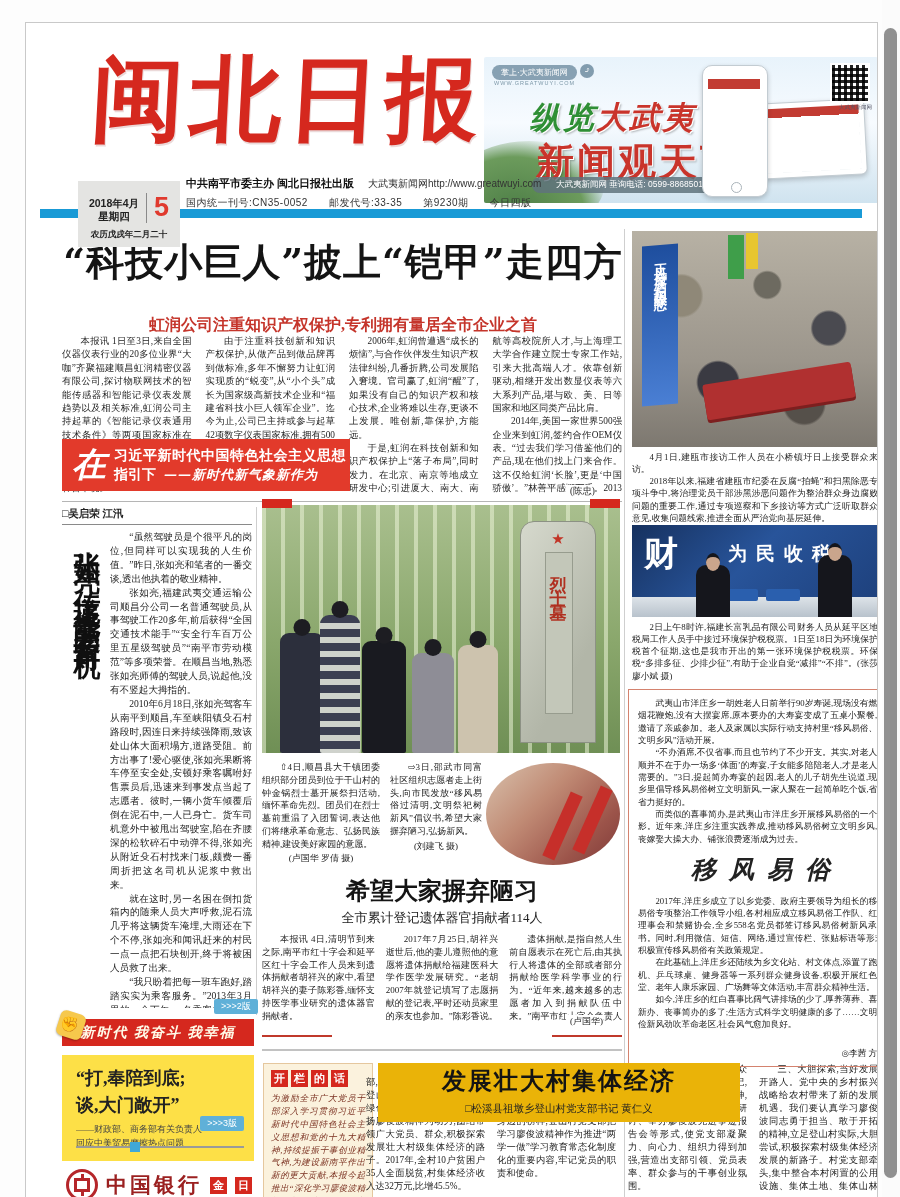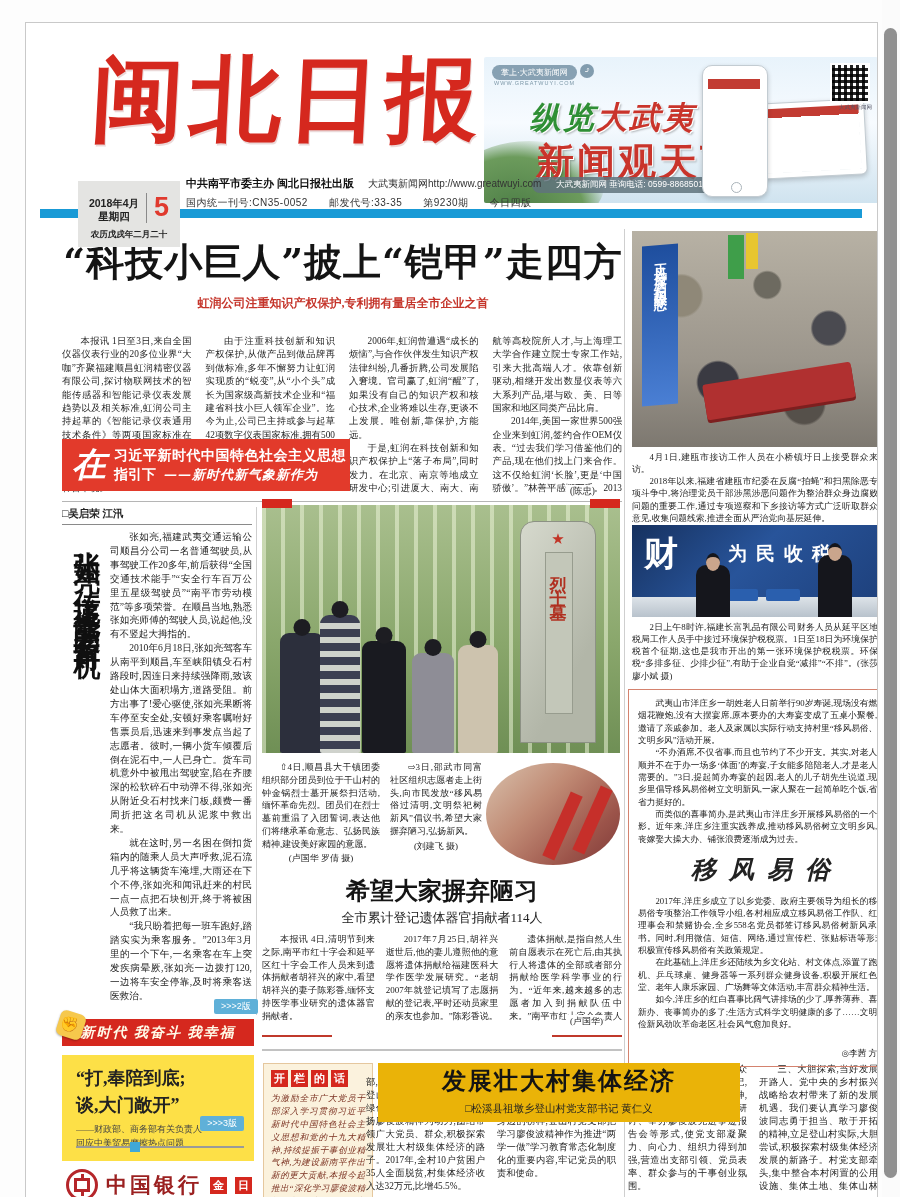--- a/index.html
+++ b/index.html
@@ -54,21 +54,21 @@
   .tablet .scr{position:absolute;left:5px;top:5px;right:5px;bottom:5px;background:
          linear-gradient(180deg,#c23b32 0 9px,#fff 9px),
          repeating-linear-gradient(180deg,#eef1f3 0 5px,#fff 5px 10px,#dfe7ea 10px 13px,#fff 13px 18px);}
   .qr{position:absolute;right:10px;top:8px;width:36px;height:36px;background:
       repeating-linear-gradient(0deg,rgba(0,0,0,.85) 0 3px,transparent 3px 6px),
       repeating-linear-gradient(90deg,#222 0 3px,#fff 3px 6px);outline:2px solid #fff;}
   .qrcap{position:absolute;right:6px;top:47px;font-size:5.5px;color:#556;font-family:"Liberation Sans",sans-serif;}
   
   .headline{left:28px;top:214px;width:578px;text-align:center;font-size:38px;font-weight:900;
             color:#141414;letter-spacing:1px;font-family:"DejaVu Serif",serif;}
-  .subhead{left:28px;top:272px;width:578px;text-align:center;font-size:12px;font-weight:bold;color:#c5352b;}
+  .subhead{left:28px;top:292px;width:578px;text-align:center;font-size:16px;font-weight:bold;color:#c5352b;}
   .leadbody{left:36px;top:312px;width:560px;height:164px;column-count:4;column-gap:14px;
             font-size:9.3px;line-height:1.44;text-align:justify;overflow:hidden;color:#1d1d1d;}
   .leadbody p,.colsbody p{margin:0;text-indent:2em;}
   .leadcredit{left:540px;top:462px;background:#fff;font-size:9.3px;padding-left:4px;}
   .xibanner{left:36px;top:416px;width:288px;height:52px;background:#e23a2b;color:#fff;z-index:2;
             display:flex;align-items:center;padding:0;}
   .xibanner .big{font-size:34px;font-weight:900;font-style:italic;margin:0 8px 0 10px;
                  font-family:"DejaVu Serif",serif;}
   .xibanner .t1{font-size:14px;font-weight:900;letter-spacing:.5px;line-height:1.35;margin-top:29px;}
   .xibanner .t2row{display:flex;align-items:baseline;gap:8px;}
@@ -261,20 +261,21 @@
 
     <div class="abs hrule"></div>
     <div class="abs vrule1"></div>
     <div class="abs vrule2"></div>
 
     <div class="abs leftart">
       <div class="by">□吴启荣 江汛</div>
       <div class="flex">
         <div class="vtitle">张如亮:传递正能量的客车司机</div>
         <div class="body">
+          <p>“虽然驾驶员是个很平凡的岗位,但同样可以实现我的人生价值。”昨日,张如亮和笔者的一番交谈,透出他执着的敬业精神。</p>
           <p>张如亮,福建武夷交通运输公司顺昌分公司一名普通驾驶员,从事驾驶工作20多年,前后获得“全国交通技术能手”“安全行车百万公里五星级驾驶员”“南平市劳动模范”等多项荣誉。在顺昌当地,熟悉张如亮师傅的驾驶人员,说起他,没有不竖起大拇指的。</p>
           <p>2010年6月18日,张如亮驾客车从南平到顺昌,车至峡阳镇殳石村路段时,因连日来持续强降雨,致该处山体大面积塌方,道路受阻。前方出事了!爱心驱使,张如亮果断将车停至安全处,安顿好乘客嘱咐好售票员后,迅速来到事发点当起了志愿者。彼时,一辆小货车倾覆后倒在泥石中,一人已身亡。货车司机意外中被甩出驾驶室,陷在齐腰深的松软碎石中动弹不得,张如亮从附近殳石村找来门板,颇费一番周折把这名司机从泥浆中救出来。</p>
           <p>就在这时,另一名困在倒扣货箱内的随乘人员大声呼救,泥石流几乎将这辆货车淹埋,大雨还在下个不停,张如亮和闻讯赶来的村民一点一点把石块刨开,终于将被困人员救了出来。</p>
           <p>“我只盼着把每一班车跑好,踏踏实实为乘客服务。”2013年3月里的一个下午,一名乘客在车上突发疾病晕厥,张如亮一边拨打120,一边将车安全停靠,及时将乘客送医救治。</p>
 
         </div>
       </div>
     </div>
     <div class="abs tagblue lefttag">&gt;&gt;&gt;2版</div>
 

